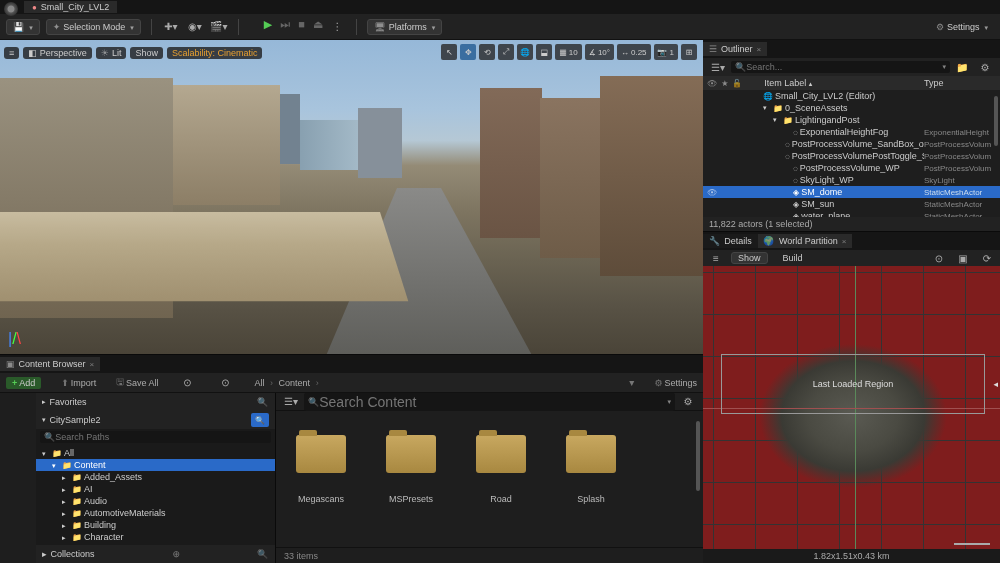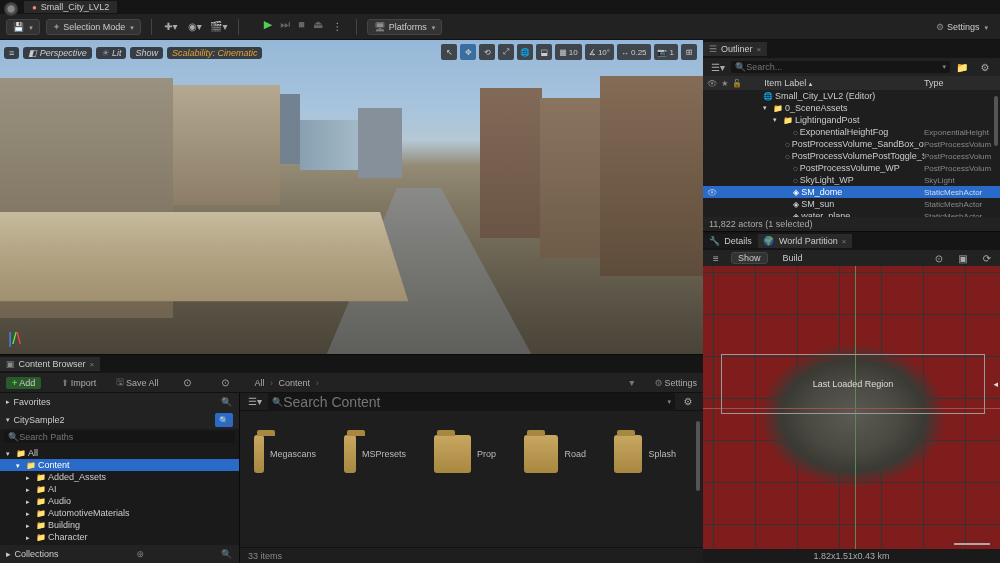--- a/index.html
+++ b/index.html
@@ -20,21 +20,21 @@
 .spacer { flex: 1; }
 .sep { width: 1px; height: 16px; background: #444; margin: 0 4px; }
 .iconbtn { width: 18px; height: 18px; display: flex; align-items: center; justify-content: center; color: #aaa; cursor: pointer; font-size: 10px; }
 
 .content { display: flex; height: 523px; }
 .leftcol { width: 703px; display: flex; flex-direction: column; }
 .rightcol { width: 297px; display: flex; flex-direction: column; background: #1e1e1e; }
 
 .viewport-wrap { position: relative; height: 330px; }
 .viewport-toolbar { position: absolute; top: 4px; left: 4px; right: 4px; height: 18px; display: flex; align-items: center; gap: 4px; z-index: 10; }
-.vtpill { background: rgba(30,30,30,0.8); border-radius: 3px; padding: 1px 5px; display: flex; align-items: center; gap: 3px; font-size: 9px; cursor: pointer; font-style: italic; }
+.vtpill { background: rgba(30,30,30,0.8); border-radius: 3px; padding: 1px 5px; display: flex; align-items: center; gap: 3px; font-size: 9px; cursor: pointer; }
 .vtpill.menu::before { content:"≡"; }
 .vtpill.cube::before { content:"◧"; }
 .vtpill.orange { color: #e8a030; }
 .rightcluster { position: absolute; top: 4px; right: 6px; display: flex; gap: 3px; z-index: 10; }
 .clbtn { background: rgba(40,40,40,0.8); width: 16px; height: 16px; border-radius: 2px; display: flex; align-items: center; justify-content: center; font-size: 8px; cursor: pointer; }
 .clbtn.withtext { width: auto; padding: 0 4px; gap: 2px; }
 .clbtn.active { background: #3a6ea0; }
 
 .viewport-canvas { width: 100%; height: 100%; background: linear-gradient(to bottom, #96b8d8 0%, #a8c4dd 22%, #b5c8d5 32%, #948b76 40%, #7d7460 55%, #6a6352 70%, #585245 85%, #4a4438 100%); position: relative; overflow: hidden; }
 .bldg { position: absolute; background: linear-gradient(to bottom, #888070, #6a6352); }
@@ -54,42 +54,42 @@
 .content-browser { flex: 1; background: #1e1e1e; display: flex; flex-direction: column; border-top: 1px solid #0a0a0a; }
 .cb-tabs { height: 18px; display: flex; align-items: center; background: #151515; }
 .cb-tab { background: #2a2a2a; padding: 2px 6px; display: flex; align-items: center; gap: 4px; font-size: 9px; }
 .cb-tab .x { opacity: 0.5; font-size: 8px; cursor:pointer; }
 .cb-tool { height: 20px; display: flex; align-items: center; gap: 20px; padding: 0 6px; background: #222; border-bottom: 1px solid #111; }
 .addbtn { background: #2a5a2a; padding: 1px 6px; border-radius: 2px; display: flex; align-items: center; gap: 2px; font-size: 9px; cursor: pointer; }
 .addbtn::before { content:"+"; color:#5c5; font-weight:bold; }
 .smbtn { display: flex; align-items: center; gap: 2px; font-size: 9px; cursor: pointer; opacity: 0.8; }
 .crumb { color:#aaa; font-size: 9px; }
 .crumb .sep2 { color:#666; margin: 0 3px; }
-.cb-body { flex: 1; display: flex; }
+.cb-body { flex: 1; display: flex; margin-left: 36px; }
 .cb-sources { width: 240px; background: #1a1a1a; border-right: 1px solid #0a0a0a; display: flex; flex-direction: column; }
 .sidehead { height: 18px; background: #222; display: flex; align-items: center; padding: 0 6px; font-size: 9px; gap: 4px; }
 .sidehead .arrow { font-size: 7px; cursor:pointer; }
 .searchbox { display: flex; align-items: center; background: #151515; margin: 2px 4px; border-radius: 2px; padding: 1px 4px; }
 .searchbox input { flex: 1; background: transparent; border: none; color: #ccc; font-size: 9px; outline: none; }
 .tree { flex: 1; overflow: auto; padding: 2px 0; font-size: 9px; }
 .tree-row { padding: 1px 4px; display: flex; align-items: center; gap: 2px; cursor: pointer; }
 .tree-row.sel { background: #2a6ac8; color: #fff; }
 .tree-row .t::before { content:"▸"; font-size:7px; display:inline-block; width:8px; }
 .tree-row .t.open::before { content:"▾"; }
 .tree-row .fld { color:#cca860; font-size:8px; }
 .collections { height: 18px; background: #222; display: flex; align-items: center; padding: 0 6px; font-size: 9px; gap: 4px; }
 .collections .ico { margin-left:auto; opacity:0.5; font-size:9px; cursor:pointer; }
 
 .cb-assets { flex: 1; display: flex; flex-direction: column; }
 .assets-tool { height: 18px; display: flex; align-items: center; gap: 4px; padding: 0 6px; border-bottom: 1px solid #111; }
 .assets-search { flex: 1; background: #151515; border-radius: 2px; display: flex; align-items: center; padding: 1px 4px; }
 .assets-search input { flex:1; background: transparent; border: none; color:#ccc; font-size:14px; outline:none; }
 .assets-grid { flex: 1; padding: 24px 14px; display: flex; gap: 28px; align-items: flex-start; overflow: auto; position: relative; }
 .assets-grid::after { content:""; position:absolute; right:3px; top:10px; width:4px; height:70px; background:#555; border-radius:2px; }
-.folder { display: flex; flex-direction: row; align-items: center; gap: 6px; cursor: pointer; width: 62px; }
+.folder { display: flex; flex-direction: column; align-items: center; gap: 21px; cursor: pointer; width: 62px; }
 .folder-icon { width: 50px; height: 38px; background: linear-gradient(to bottom, #c8a860, #a88840); border-radius: 3px; position: relative; }
 .folder-icon::before { content:""; position:absolute; left:3px; top:-5px; width:18px; height:6px; background:#a88840; border-radius:2px 2px 0 0; }
 .folder-label { font-size: 9px; color:#bbb; text-align:center; }
 .assets-status { height: 16px; padding: 0 8px; font-size: 9px; display: flex; align-items: center; color:#888; border-top:1px solid #111; }
 
 .outliner { height: 192px; border-bottom: 1px solid #0a0a0a; display: flex; flex-direction: column; }
 .panel-tab { height: 18px; background: #151515; display: flex; align-items: center; }
 .ptab { background: #2a2a2a; padding: 2px 6px; display: flex; align-items: center; gap: 4px; font-size: 9px; }
 .ptab .x { opacity:0.5; font-size:8px; cursor:pointer; }
 .out-tool { height: 18px; display: flex; align-items: center; gap: 4px; padding: 0 6px; background:#222; }
@@ -335,24 +335,20 @@
               <div class="folder">
                 <div class="folder-icon"></div>
                 <div class="folder-label">Megascans</div>
               </div>
               <div class="folder">
                 <div class="folder-icon"></div>
                 <div class="folder-label">MSPresets</div>
               </div>
               <div class="folder">
                 <div class="folder-icon"></div>
-                <div class="folder-label">Prop</div>
-              </div>
-              <div class="folder">
-                <div class="folder-icon"></div>
                 <div class="folder-label">Road</div>
               </div>
               <div class="folder">
                 <div class="folder-icon"></div>
                 <div class="folder-label">Splash</div>
               </div>
             </div>
           <div class="assets-status">
               <span>33 items</span>
             </div>

